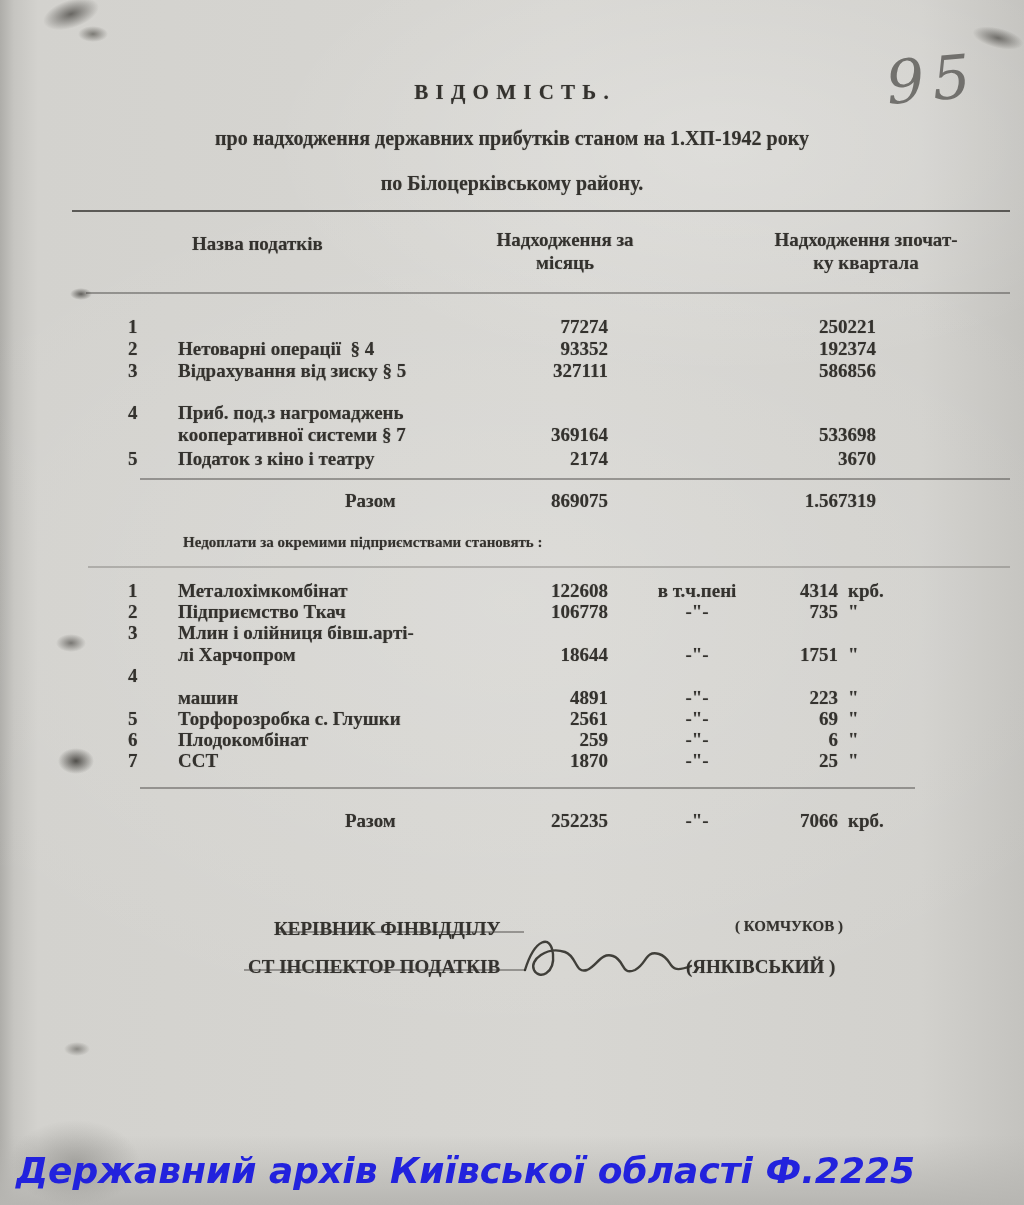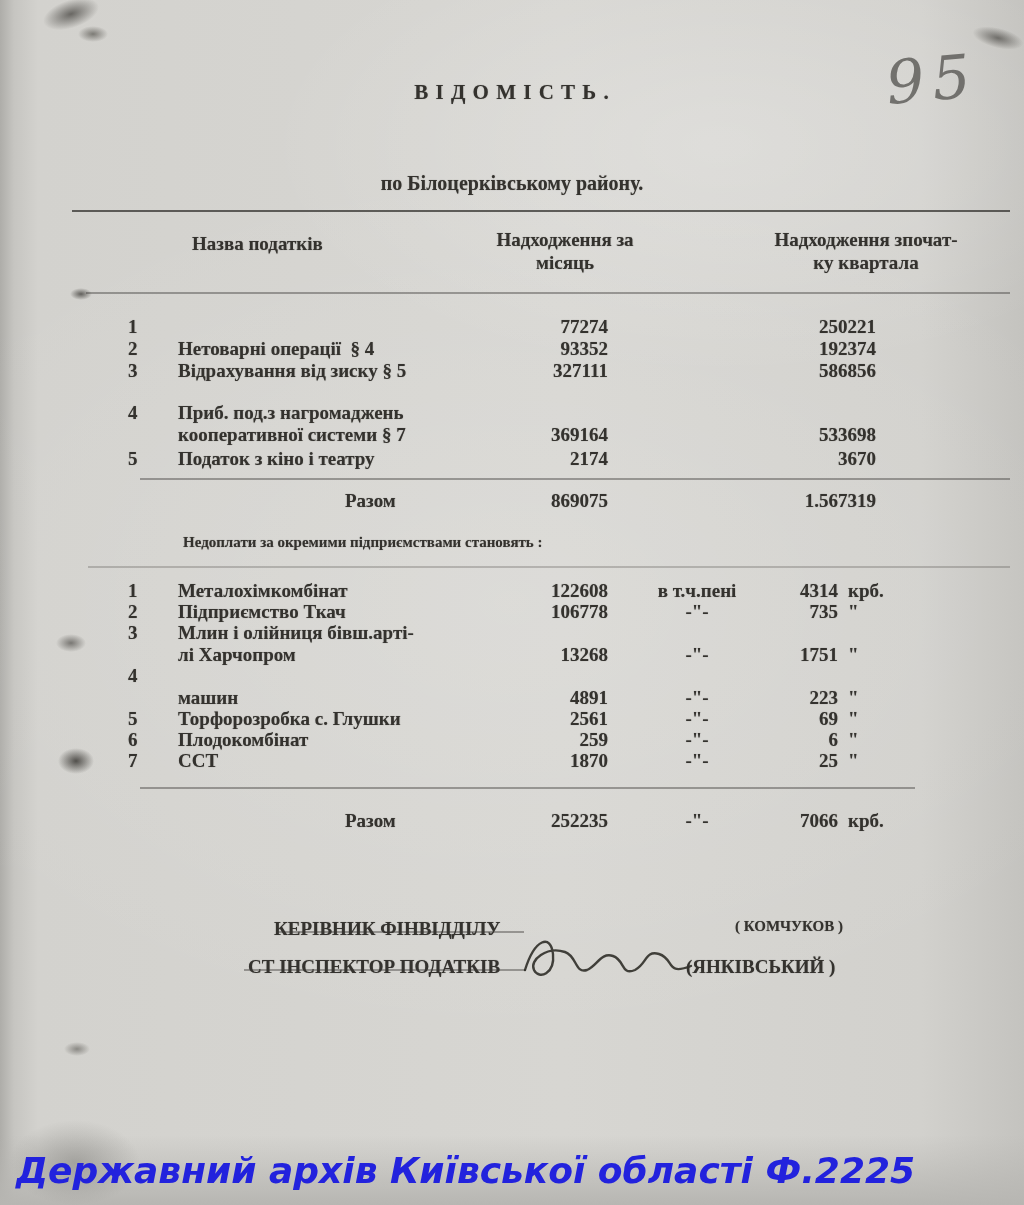--- a/index.html
+++ b/index.html
@@ -56,20 +56,21 @@
   <div class="stain" style="left:972px;top:28px;width:52px;height:20px;background:radial-gradient(closest-side,#514f4b,transparent);transform:rotate(14deg);opacity:.75;"></div>
   <div class="stain" style="left:70px;top:288px;width:22px;height:12px;background:radial-gradient(closest-side,#45433f,transparent);opacity:.8;"></div>
   <div class="stain" style="left:56px;top:634px;width:30px;height:18px;background:radial-gradient(closest-side,#514f4b,transparent);opacity:.7;"></div>
   <div class="stain" style="left:58px;top:748px;width:36px;height:26px;background:radial-gradient(closest-side,#3a3834,transparent);opacity:.85;"></div>
   <div class="stain" style="left:10px;top:1120px;width:130px;height:85px;background:radial-gradient(closest-side,#8b8a86,transparent);opacity:.6;"></div>
   <div class="stain" style="left:64px;top:1042px;width:26px;height:14px;background:radial-gradient(closest-side,#5a5853,transparent);opacity:.6;"></div>
 
   <div class="abs pagenum">95</div>
 
   <div class="abs tw title">В І Д О М І С Т Ь .</div>
+  <div class="abs tw sub" style="top:127px;">про надходження державних прибутків станом на 1.ХП-1942 року</div>
   <div class="abs tw sub" style="top:172px;">по Білоцерківському району.</div>
 
   <div class="rule" style="top:210px;left:72px;width:938px;"></div>
 
   <div class="abs tw hdr" style="top:232px;left:192px;">Назва податків</div>
   <div class="abs tw hdr pre" style="top:228px;left:450px;width:230px;text-align:center;">Надходження за
 місяць</div>
   <div class="abs tw hdr pre" style="top:228px;left:720px;width:292px;text-align:center;">Надходження зпочат-
 ку квартала</div>
 
@@ -136,21 +137,21 @@
       <span class="c c-penalty">735</span>
       <span class="c c-unit">"</span>
     </div>
   <div class="line tw" style="top:622px">
       <span class="c c-num">3</span>
       <span class="c c-name">Млин і олійниця бівш.арті-</span>
     </div>
   <div class="line tw" style="top:644px">
       <span class="c c-num"></span>
       <span class="c c-name">лі Харчопром</span>
-      <span class="c c-amount">13268</span>
+      <span class="c c-amount">18644</span>
       <span class="c c-ditto">-"-</span>
       <span class="c c-penalty">1751</span>
       <span class="c c-unit">"</span>
     </div>
   <div class="line tw" style="top:665px">
       <span class="c c-num">4</span>
     </div>
   <div class="line tw" style="top:687px">
       <span class="c c-num"></span>
       <span class="c c-name">машин</span>

